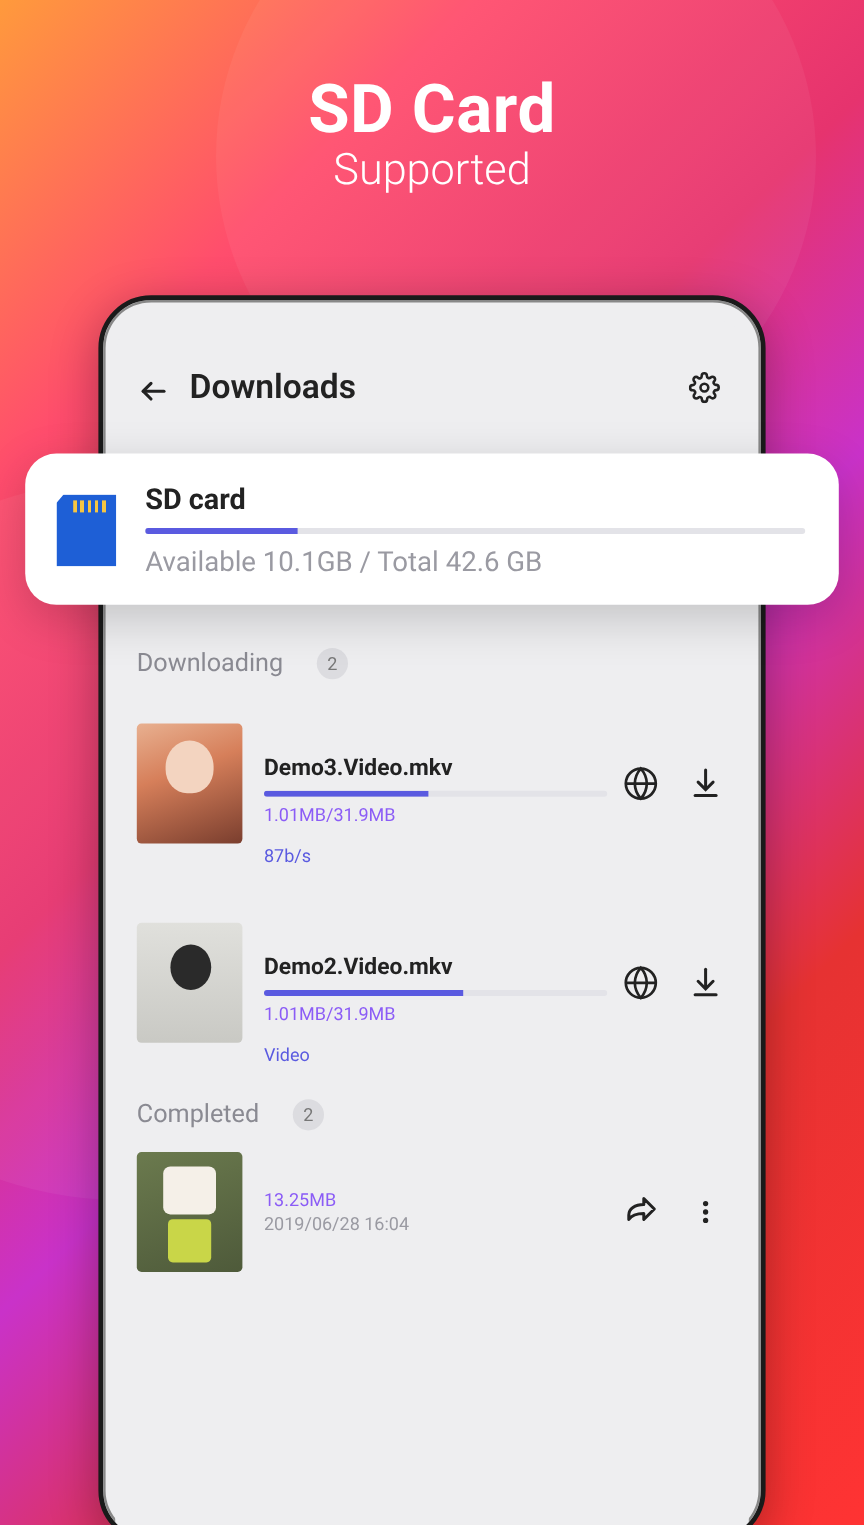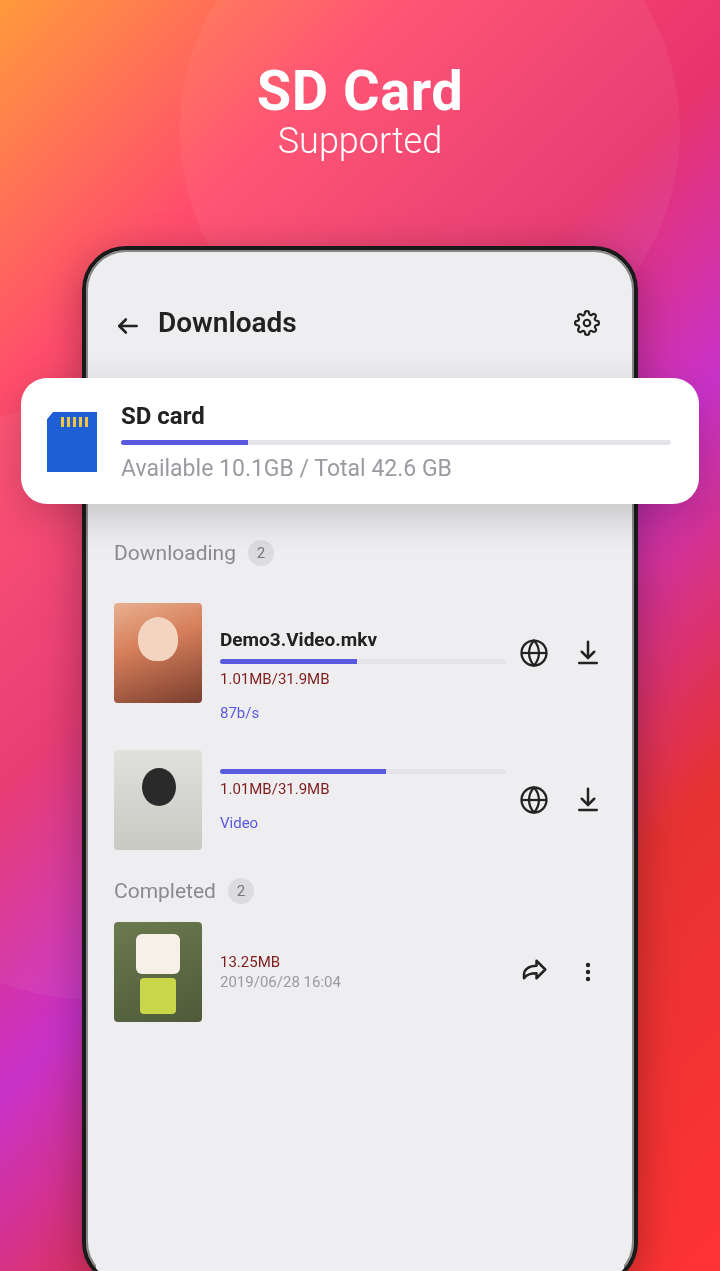--- a/index.html
+++ b/index.html
@@ -92,20 +92,21 @@
   .sd-title { font-size: 24px; font-weight: 700; color: #222; margin-bottom: 10px; }
   .sd-bar { width: 100%; height: 5px; background: #e3e3e8; border-radius: 3px; overflow:hidden; margin-bottom: 10px;}
   .sd-bar-fill { height: 100%; background: #5a5ae0; width: 23%; }
   .sd-info { font-size: 23px; color: #9a9aa2; }
 
   .section-header {
     display: flex; align-items: center;
     padding: 0 18px;
     margin-top: 16px;
     margin-bottom: 18px;
+    gap: 16px;
   }
   .section-title { font-size: 21px; color: #8a8a92; margin-right: 12px; }
   .count-badge {
     background: #dcdce0; color: #777;
     width: 26px; height: 26px; border-radius: 13px;
     display:flex;align-items:center;justify-content:center;
     font-size: 15px;
   }
 
   .section-downloading { margin-top: 180px; }
@@ -126,21 +127,21 @@
   .thumb2 { background: linear-gradient(180deg,#e0e0dc 0%, #c9c9c4 100%); position:relative; }
   .thumb2::after{content:'';position:absolute;top:18px;left:28px;width:34px;height:38px;border-radius:50%;background:#2a2a2a;}
   .thumb3 { background: linear-gradient(160deg,#6b7a4e 0%, #4e5a3a 100%); position:relative; }
   .thumb3::after{content:'';position:absolute;top:12px;left:22px;width:44px;height:40px;border-radius:6px;background:#f5f0e8;}
   .thumb3::before{content:'';position:absolute;bottom:8px;left:26px;width:36px;height:36px;background:#c9d648;border-radius:4px;}
 
   .item-body { flex: 1; min-width:0; }
   .item-title { font-size: 19px; font-weight: 700; color: #222; margin-bottom: 8px; margin-top: 44px; }
   .item-bar { width: 100%; height: 5px; background: #e3e3e8; border-radius: 3px; overflow:hidden; margin-bottom:6px;}
   .item-bar-fill { height:100%; background:#5a5ae0; }
-  .item-size { font-size: 15px; color: #7f1d1d; }
+  .item-size { font-size: 15px; color: #8b5cf6; }
   .item-status { font-size: 15px; color: #5a5ae0; margin-top: 16px; }
   .item-date { font-size: 15px; color: #9a9aa2; margin-top:2px;}
 
   .item-actions { display:flex; align-items:center; gap:18px; margin-left:10px;}
   .icon-btn { width:36px;height:36px;display:flex;align-items:center;justify-content:center; }
 
   svg { display:block; }
 </style>
 </head>
 <body>
@@ -203,20 +204,21 @@
                 <polyline points="7 11 12 16 17 11"></polyline>
                 <line x1="5" y1="20" x2="19" y2="20"></line>
               </svg>
           </div>
         </div>
       </div>
 
       <div class="item">
         <div class="thumb thumb2"></div>
         <div class="item-body">
+          <div class="item-title">Demo2.Video.mkv</div>
           <div class="item-bar">
               <div class="item-bar-fill" style="width:58%"></div>
             </div>
           <div class="item-size">1.01MB/31.9MB</div>
           <div class="item-status">Video</div>
         </div>
         <div class="item-actions">
           <div class="icon-btn">
             <svg width="30" height="30" viewBox="0 0 24 24" fill="none" stroke="#222" stroke-width="1.8">
                 <circle cx="12" cy="12" r="10"></circle>

